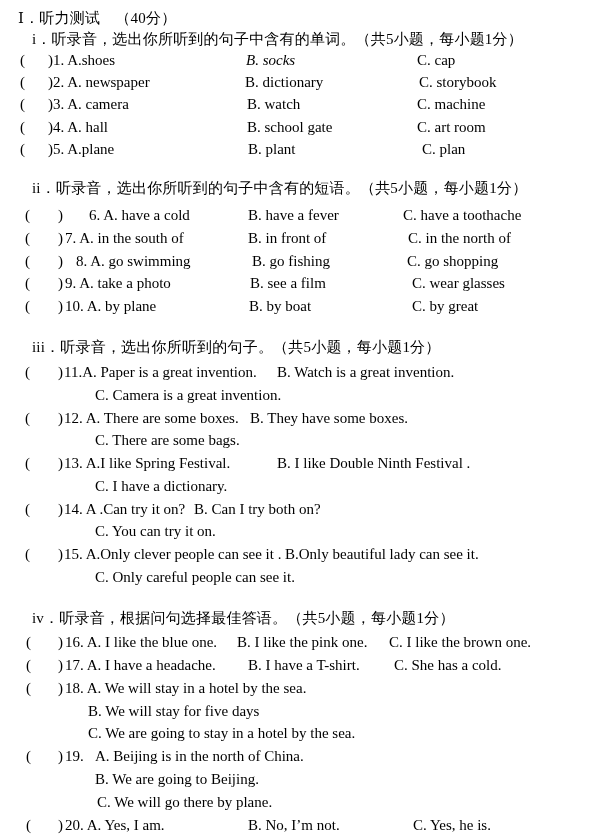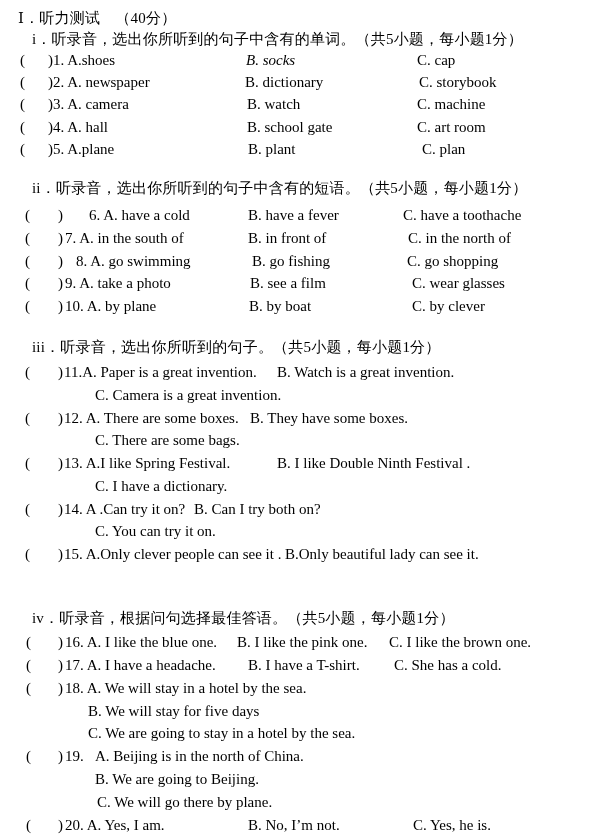--- a/index.html
+++ b/index.html
@@ -109,21 +109,21 @@
       <span class="run" style="left: 58px;">)</span>
       <span class="run" style="left: 65px;">9. A. take a photo</span>
       <span class="run" style="left: 250px;">B. see a film</span>
       <span class="run" style="left: 412px;">C. wear glasses</span>
     </div>
     <div class="line question" style="top: 296px;">
       <span class="run" style="left: 25px;">(</span>
       <span class="run" style="left: 58px;">)</span>
       <span class="run" style="left: 65px;">10. A. by plane</span>
       <span class="run" style="left: 249px;">B. by boat</span>
-      <span class="run" style="left: 412px;">C. by clever</span>
+      <span class="run" style="left: 412px;">C. by great</span>
     </div>
     <div class="line instruction" style="top: 337px;">
       <span class="run" style="left: 32px;">iii．听录音，选出你所听到的句子。（共5小题，每小题1分）</span>
     </div>
     <div class="line question" style="top: 362px;">
       <span class="run" style="left: 25px;">(</span>
       <span class="run" style="left: 58px;">)</span>
       <span class="run" style="left: 64px;">11.A. Paper is a great invention.</span>
       <span class="run" style="left: 277px;">B. Watch is a great invention.</span>
     </div>
@@ -155,20 +155,23 @@
       <span class="run" style="left: 194px;">B. Can I try both on?</span>
     </div>
     <div class="line continuation" style="top: 521px;">
       <span class="run" style="left: 95px; text-align: center;">C. You can try it on.</span>
     </div>
     <div class="line question" style="top: 544px;">
       <span class="run" style="left: 25px;">(</span>
       <span class="run" style="left: 58px;">)</span>
       <span class="run" style="left: 64px;">15. A.Only clever people can see it .</span>
       <span class="run" style="left: 285px;">B.Only beautiful lady can see it.</span>
+    </div>
+    <div class="line continuation" style="top: 567px;">
+      <span class="run" style="left: 95px;">C. Only careful people can see it.</span>
     </div>
     <div class="line instruction" style="top: 608px;">
       <span class="run" style="left: 32px;">iv．听录音，根据问句选择最佳答语。（共5小题，每小题1分）</span>
     </div>
     <div class="line question" style="top: 632px;">
       <span class="run" style="left: 26px;">(</span>
       <span class="run" style="left: 58px;">)</span>
       <span class="run" style="left: 65px;">16. A. I like the blue one.</span>
       <span class="run" style="left: 237px;">B. I like the pink one.</span>
       <span class="run" style="left: 389px;">C. I like the brown one.</span>

